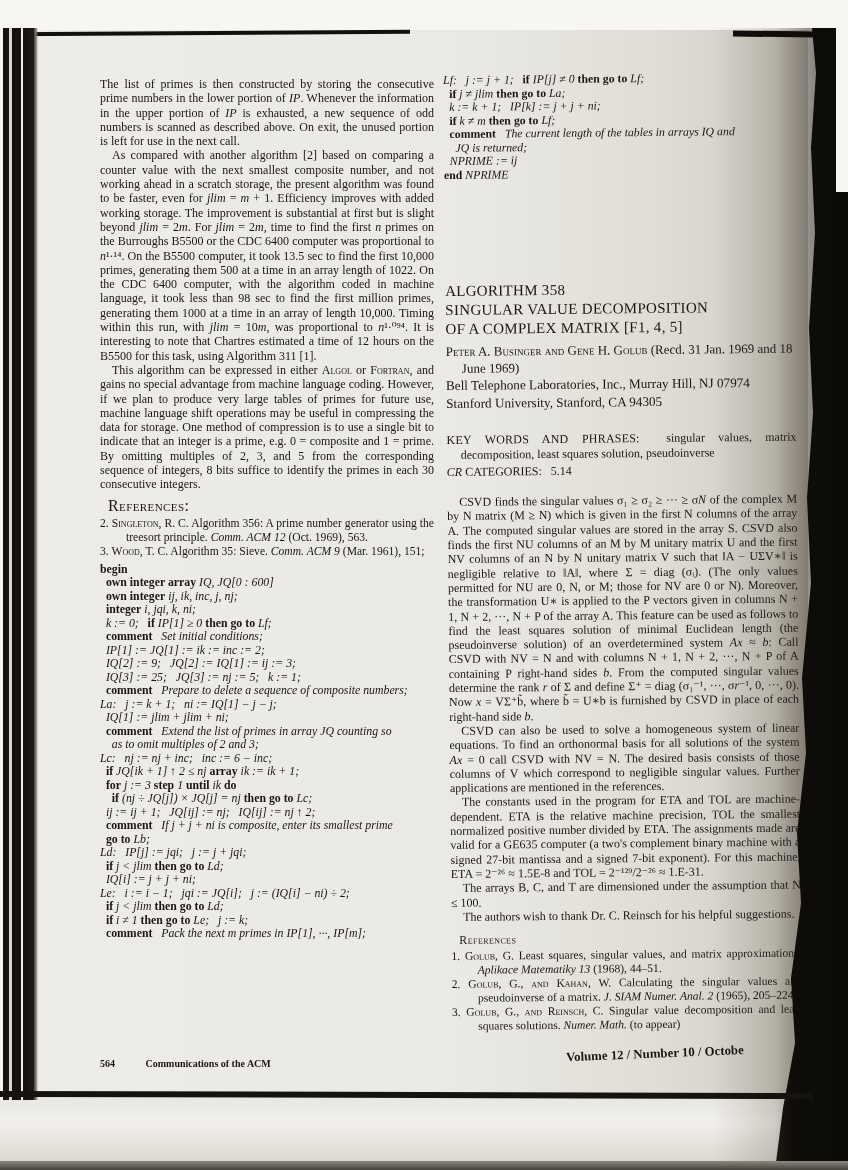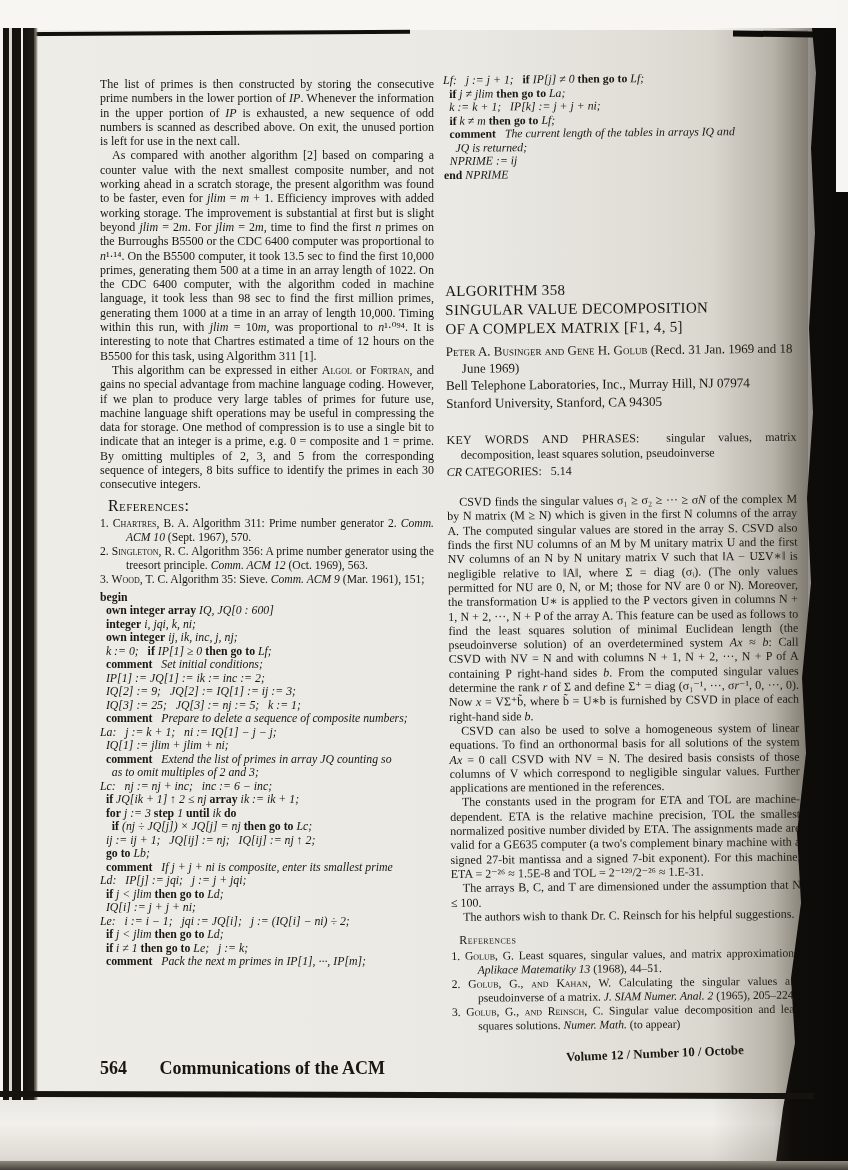--- a/index.html
+++ b/index.html
@@ -58,61 +58,60 @@
   .alg-block{margin-top:100px;}
   .alg-head{font-size:15px;line-height:19px;letter-spacing:0.3px;margin:0;}
   .authors{font-size:13px;line-height:17px;padding-left:16px;text-indent:-16px;margin-top:4px;}
   .affil{font-size:13.2px;line-height:18px;margin:0;}
   .kwp{font-size:12px;line-height:14.6px;margin-top:20px;padding-left:14px;text-indent:-14px;text-align:justify;}
   .kwp .lbl{letter-spacing:0.2px;}
   .crline{font-size:12px;margin-top:3px;}
   .rc-paras{margin-top:15px;}
   .rc-refs-head{font-variant:small-caps;letter-spacing:0.4px;font-size:12px;margin:9px 0 2px 8px;}
   
-  .footer-left{position:absolute;left:100px;top:1058px;z-index:3;font-weight:bold;font-size:18px;}
+  .footer-left{position:absolute;left:100px;top:1058px;z-index:3;font-weight:bold;font-size:10px;}
   .footer-left .num{margin-right:28px;}
   .footer-right{position:absolute;left:566px;top:1045px;width:260px;z-index:3;font-weight:bold;font-size:12.8px;transform:rotate(-2.3deg);white-space:nowrap;}
 </style>
 </head>
 <body>
 
 <div class="page"></div>
 
 <div class="col-left">
   <p class="para">The list of primes is then constructed by storing the consecutive prime numbers in the lower portion of <i>IP</i>. Whenever the information in the upper portion of <i>IP</i> is exhausted, a new sequence of odd numbers is scanned as described above. On exit, the unused portion is left for use in the next call.</p>
   <p class="para indent">As compared with another algorithm [2] based on comparing a counter value with the next smallest composite number, and not working ahead in a scratch storage, the present algorithm was found to be faster, even for <i>jlim</i> = <i>m</i> + 1. Efficiency improves with added working storage. The improvement is substantial at first but is slight beyond <i>jlim</i> = 2<i>m</i>. For <i>jlim</i> = 2<i>m</i>, time to find the first <i>n</i> primes on the Burroughs B5500 or the CDC 6400 computer was proportional to <i>n</i>¹·¹⁴. On the B5500 computer, it took 13.5 sec to find the first 10,000 primes, generating them 500 at a time in an array length of 1022. On the CDC 6400 computer, with the algorithm coded in machine language, it took less than 98 sec to find the first million primes, generating them 1000 at a time in an array of length 10,000. Timing within this run, with <i>jlim</i> = 10<i>m</i>, was proportional to <i>n</i>¹·⁰⁹⁴. It is interesting to note that Chartres estimated a time of 12 hours on the B5500 for this task, using Algorithm 311 [1].</p>
   <p class="para indent">This algorithm can be expressed in either <span class="sc">Algol</span> or <span class="sc">Fortran</span>, and gains no special advantage from machine language coding. However, if we plan to produce very large tables of primes for future use, machine language shift operations may be useful in compressing the data for storage. One method of compression is to use a single bit to indicate that an integer is a prime, e.g. 0 = composite and 1 = prime. By omitting multiples of 2, 3, and 5 from the corresponding sequence of integers, 8 bits suffice to identify the primes in each 30 consecutive integers.</p>
   <div class="refhead">References:</div>
   <div class="refs">
-      <div class="ref">1. <span class="sc">Chartres, B. A.</span>  Algorithm 311: Prime number generator 2. <i>Comm. ACM 10</i> (Sept. 1967), 570.</div>
       <div class="ref">2. <span class="sc">Singleton, R. C.</span>  Algorithm 356: A prime number generator using the treesort principle. <i>Comm. ACM 12</i> (Oct. 1969), 563.</div>
       <div class="ref">3. <span class="sc">Wood, T. C.</span>  Algorithm 35: Sieve. <i>Comm. ACM 9</i> (Mar. 1961), 151;</div>
     </div>
   <div class="code">
       <div class="cl"><b class="kw">begin</b></div>
       <div class="cl">  <b class="kw">own integer array</b> IQ, JQ[0 : 600]</div>
+      <div class="cl">  <b class="kw">own integer</b> ij, ik, inc, j, nj;</div>
       <div class="cl">  <b class="kw">integer</b> i, jqi, k, ni;</div>
-      <div class="cl">  <b class="kw">own integer</b> ij, ik, inc, j, nj;</div>
       <div class="cl">  k := 0;   <b class="kw">if</b> IP[1] ≥ 0 <b class="kw">then go to</b> Lf;</div>
       <div class="cl">  <b class="kw">comment</b>   Set initial conditions;</div>
       <div class="cl">  IP[1] := JQ[1] := ik := inc := 2;</div>
       <div class="cl">  IQ[2] := 9;   JQ[2] := IQ[1] := ij := 3;</div>
       <div class="cl">  IQ[3] := 25;   JQ[3] := nj := 5;   k := 1;</div>
       <div class="cl">  <b class="kw">comment</b>   Prepare to delete a sequence of composite numbers;</div>
       <div class="cl">La:   j := k + 1;   ni := IQ[1] − j − j;</div>
       <div class="cl">  IQ[1] := jlim + jlim + ni;</div>
       <div class="cl">  <b class="kw">comment</b>   Extend the list of primes in array JQ counting so</div>
       <div class="cl">    as to omit multiples of 2 and 3;</div>
       <div class="cl">Lc:   nj := nj + inc;   inc := 6 − inc;</div>
       <div class="cl">  <b class="kw">if</b> JQ[ik + 1] ↑ 2 ≤ nj <b class="kw">array</b> ik := ik + 1;</div>
       <div class="cl">  <b class="kw">for</b> j := 3 <b class="kw">step</b> 1 <b class="kw">until</b> ik <b class="kw">do</b></div>
       <div class="cl">    <b class="kw">if</b> (nj ÷ JQ[j]) × JQ[j] = nj <b class="kw">then go to</b> Lc;</div>
       <div class="cl">  ij := ij + 1;   JQ[ij] := nj;   IQ[ij] := nj ↑ 2;</div>
+      <div class="cl">  <b class="kw">comment</b>   If j + j + ni is composite, enter its smallest prime</div>
       <div class="cl">  <b class="kw">go to</b> Lb;</div>
-      <div class="cl">  <b class="kw">comment</b>   If j + j + ni is composite, enter its smallest prime</div>
       <div class="cl">Ld:   IP[j] := jqi;   j := j + jqi;</div>
       <div class="cl">  <b class="kw">if</b> j &lt; jlim <b class="kw">then go to</b> Ld;</div>
       <div class="cl">  IQ[i] := j + j + ni;</div>
       <div class="cl">Le:   i := i − 1;   jqi := JQ[i];   j := (IQ[i] − ni) ÷ 2;</div>
       <div class="cl">  <b class="kw">if</b> j &lt; jlim <b class="kw">then go to</b> Ld;</div>
       <div class="cl">  <b class="kw">if</b> i ≠ 1 <b class="kw">then go to</b> Le;   j := k;</div>
       <div class="cl">  <b class="kw">comment</b>   Pack the next m primes in IP[1], ···, IP[m];</div>
     </div>
 </div>
 

